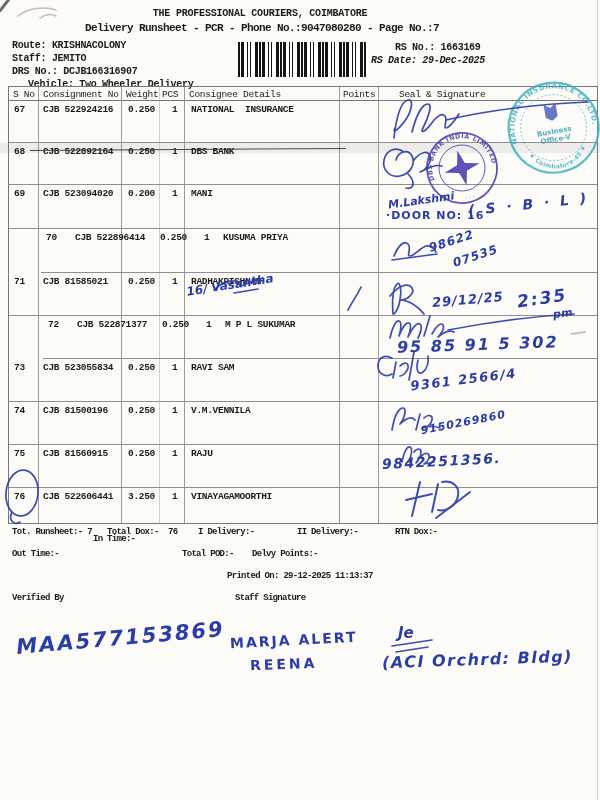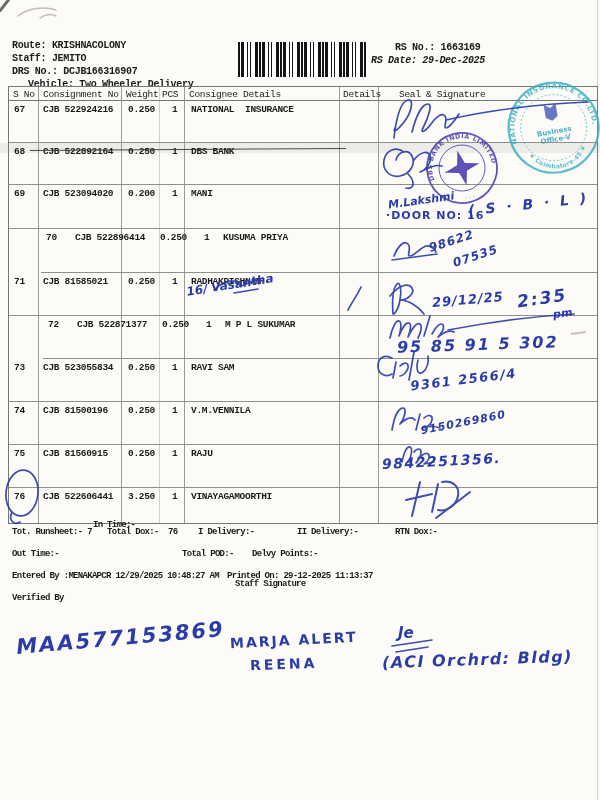--- a/index.html
+++ b/index.html
@@ -36,20 +36,22 @@
 </head>
 <body>
 
 <div class="page">
 
   <div class="cornerline"></div>
   <div class="edge-r"></div>
   <div class="scanband"></div>
   <div class="dash"></div>
 
+  <div class="abs hdr-title">THE PROFESSIONAL COURIERS, COIMBATORE</div>
+  <div class="abs hdr-sub">Delivery Runsheet - PCR - Phone No.:9047080280 - Page No.:7</div>
   <div class="abs print t10" style="left:12px;top:40px;">Route: KRISHNACOLONY</div>
   <div class="abs print t10" style="left:12px;top:53px;">Staff: JEMITO</div>
   <div class="abs print t10" style="left:12px;top:66px;">DRS No.: DCJB166316907</div>
   <div class="abs print t10" style="left:28px;top:79px;">Vehicle: Two Wheeler Delivery</div>
   <div class="barcode abs"></div>
   <div class="abs print t10" style="left:371px;top:42px;margin-left:24px;">RS No.: 1663169</div>
   <div class="abs print t10" style="left:371px;top:55px;font-style:italic;">RS Date: 29-Dec-2025</div>
 
   <div class="tbl">
     <div class="vline" style="left:29px;"></div>
@@ -58,21 +60,21 @@
     <div class="vline" style="left:175px;"></div>
     <div class="vline" style="left:330px;"></div>
     <div class="vline" style="left:369px;"></div>
     <div class="hline" style="top:13px;background:#777;"></div>
 
     <div class="th" style="left:4px;">S No</div>
     <div class="th" style="left:34px;">Consignment No</div>
     <div class="th" style="left:117px;">Weight</div>
     <div class="th" style="left:153px;">PCS</div>
     <div class="th" style="left:180px;">Consignee Details</div>
-    <div class="th" style="left:334px;">Details</div>
+    <div class="th" style="left:334px;">Points</div>
     <div class="th" style="left:390px;">Seal &amp; Signature</div>
 
     <div class="tr" style="top:13px;height:42px;border-bottom:1px solid #8f8f8f;">
       <div class="td c-sno">67</div>
       <div class="td c-con">CJB 522924216</div>
       <div class="td c-wt">0.250</div>
       <div class="td c-pcs">1</div>
       <div class="td c-nee">NATIONAL  INSURANCE</div>
     </div>
     <div class="tr" style="top:55px;height:42px;border-bottom:1px solid #8f8f8f;">
@@ -141,27 +143,26 @@
   </div>
 
   <div class="strike"></div>
 
   <div class="abs ft" style="left:12px;top:527px;">Tot. Runsheet:- 7</div>
   <div class="abs ft" style="left:107px;top:527px;">Total Dox:-  76</div>
   <div class="abs ft" style="left:198px;top:527px;">I Delivery:-</div>
   <div class="abs ft" style="left:297px;top:527px;">II Delivery:-</div>
   <div class="abs ft" style="left:395px;top:527px;">RTN Dox:-</div>
   <div class="abs ft" style="left:12px;top:549px;">Out Time:-</div>
-  <div class="abs ft" style="left:93px;top:520px;">In Time:-</div>
+  <div class="abs ft" style="left:93px;top:534px;">In Time:-</div>
   <div class="abs ft" style="left:182px;top:549px;">Total POD:-</div>
   <div class="abs ft" style="left:252px;top:549px;">Delvy Points:-</div>
-  <div class="abs ft" style="left:12px;top:571px;">Entered By :MENAKAPCR 12/29/2025 10:48:27 AM</div>
   <div class="abs ft" style="left:227px;top:571px;">Printed On: 29-12-2025 11:13:37</div>
   <div class="abs ft" style="left:12px;top:593px;">Verified By</div>
-  <div class="abs ft" style="left:235px;top:579px;">Staff Signature</div>
+  <div class="abs ft" style="left:235px;top:593px;">Staff Signature</div>
 
   <svg class="ink" style="left:496px;top:78px;transform:rotate(-10deg);opacity:.82;" width="112" height="104" viewBox="0 0 112 104">
     <circle cx="58" cy="50" r="45" fill="none" stroke="#3aafc2" stroke-width="2.2"></circle>
     <circle cx="58" cy="50" r="33" fill="none" stroke="#3aafc2" stroke-width="0.8" stroke-dasharray="2 2"></circle>
     <defs>
       <path id="natArc" d="M21,62 A39,39 0 1 1 95,62" fill="none"></path>
       <path id="natBot" d="M28,70 A32,32 0 0 0 88,70" fill="none"></path>
     </defs>
     <text font-size="7" font-weight="bold" fill="#3aafc2" letter-spacing="0.6">
       <textPath href="#natArc" startOffset="2%">NATIONAL INSURANCE CO.LTD.</textPath>

